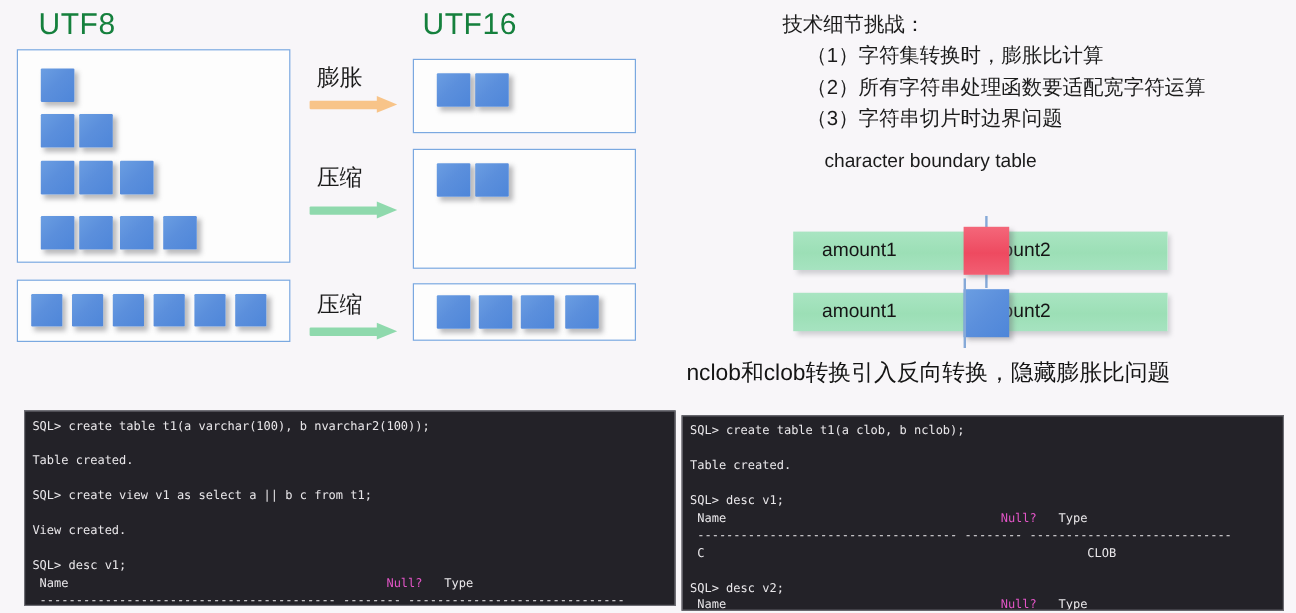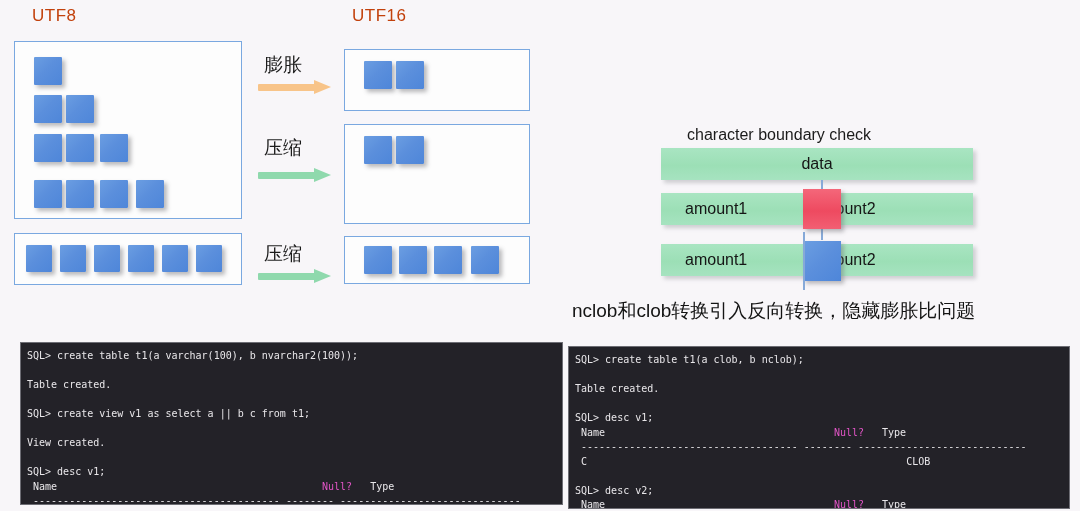--- a/index.html
+++ b/index.html
@@ -12,22 +12,22 @@
     width: 1080px;
     height: 511px;
     background: #f8f6f9;
     font-family: "Liberation Sans", "DejaVu Sans", sans-serif;
     overflow: hidden;
   }
 
   
   .enc-title {
     position: absolute;
-    font-size: 17px;
-    color: #c2410c;
+    font-size: 25px;
+    color: #15803d;
     letter-spacing: 0.5px;
     white-space: nowrap;
   }
   #title-utf8  { left: 32px;  top: 6px; }
   #title-utf16 { left: 352px; top: 6px; }
 
   
   .frame {
     position: absolute;
     background: #fdfdfd;
@@ -232,26 +232,29 @@
   <div class="sq s28" style="left:396px; top:61px;"></div>
 
   <div class="sq s28" style="left:364px; top:136px;"></div>
   <div class="sq s28" style="left:396px; top:136px;"></div>
 
   <div class="sq s28" style="left:364px; top:246px;"></div>
   <div class="sq s28" style="left:399px; top:246px;"></div>
   <div class="sq s28" style="left:434px; top:246px;"></div>
   <div class="sq s28" style="left:471px; top:246px;"></div>
 
-
-  <div id="cbc-title">character boundary check</div>
-
-  <div class="gbar" id="gbar-data">
-    <span class="lab">data</span>
-  </div>
+  <div id="challenge">
+    <div class="hd">技术细节挑战：</div>
+    <div class="li">（1）字符集转换时，膨胀比计算</div>
+    <div class="li">（2）所有字符串处理函数要适配宽字符运算</div>
+    <div class="li">（3）字符串切片时边界问题</div>
+  </div>
+
+  <div id="cbc-title">character boundary table</div>
+
 
   <div class="gbar" id="gbar-row2">
     <span class="lab l">amount1</span>
     <span class="lab r">amount2</span>
   </div>
 
   <div class="gbar" id="gbar-row3">
     <span class="lab l">amount1</span>
     <span class="lab r">amount2</span>
   </div>

